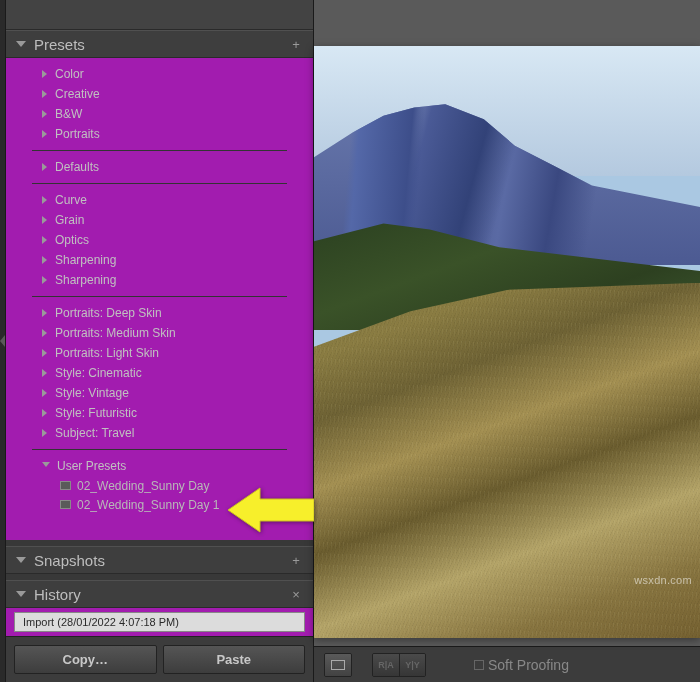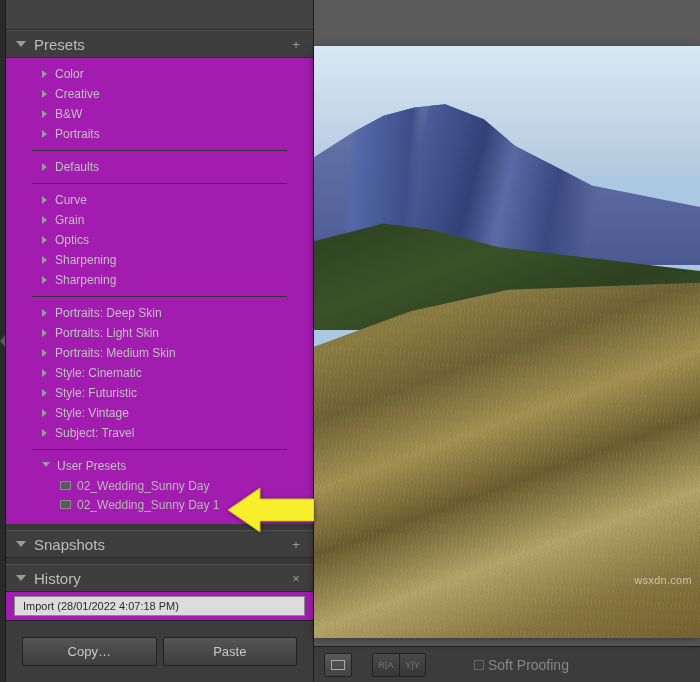--- a/index.html
+++ b/index.html
@@ -58,22 +58,23 @@
   }
   .preset-row .preset-icon {
     width:11px; height:9px; border:1px solid #8a8a8a; margin-right:6px; background:#5a5a5a;
   }
   .preset-row .name { font-size:12px; color:#b8b8b8; }
   .history-row {
     background:#dcdcdc; color:#2a2a2a; padding:3px 8px; margin: 4px 8px; font-size:11px;
     border:1px solid #888;
   }
   .bottom-buttons {
-    display:flex; gap:6px; padding:16px; border-top:1px solid #222;
+    display:flex; gap:6px; padding:8px; border-top:1px solid #222;
     background:#3c3c3c;
+    font-weight:bold;
   }
   .bottom-buttons .btn {
     flex:1; text-align:center; padding:6px 0;
     background:linear-gradient(#555,#3d3d3d); border:1px solid #222; color:#c8c8c8;
     font-size:13px; cursor:pointer; border-radius:2px;
   }
   .right-area { flex:1; background:#3a3a3a; display:flex; flex-direction:column; }
   .canvas-area {
     flex:1; background:#5a5a5a; position:relative; padding:0px 0px 8px 0px;
     display:flex; align-items:flex-end; justify-content:flex-start;
@@ -203,37 +204,37 @@
         </div>
 
       <div class="group-sep"></div>
 
       <div class="folder-row">
           <div class="tri"></div>
           <div class="name">Portraits: Deep Skin</div>
         </div>
       <div class="folder-row">
           <div class="tri"></div>
+          <div class="name">Portraits: Medium Skin</div>
+        </div>
+      <div class="folder-row">
+          <div class="tri"></div>
           <div class="name">Portraits: Light Skin</div>
         </div>
       <div class="folder-row">
           <div class="tri"></div>
-          <div class="name">Portraits: Medium Skin</div>
-        </div>
-      <div class="folder-row">
-          <div class="tri"></div>
           <div class="name">Style: Cinematic</div>
         </div>
       <div class="folder-row">
           <div class="tri"></div>
+          <div class="name">Style: Vintage</div>
+        </div>
+      <div class="folder-row">
+          <div class="tri"></div>
           <div class="name">Style: Futuristic</div>
-        </div>
-      <div class="folder-row">
-          <div class="tri"></div>
-          <div class="name">Style: Vintage</div>
         </div>
       <div class="folder-row">
           <div class="tri"></div>
           <div class="name">Subject: Travel</div>
         </div>
 
       <div class="group-sep"></div>
 
       <div class="folder-row">
           <div class="tri open"></div>

